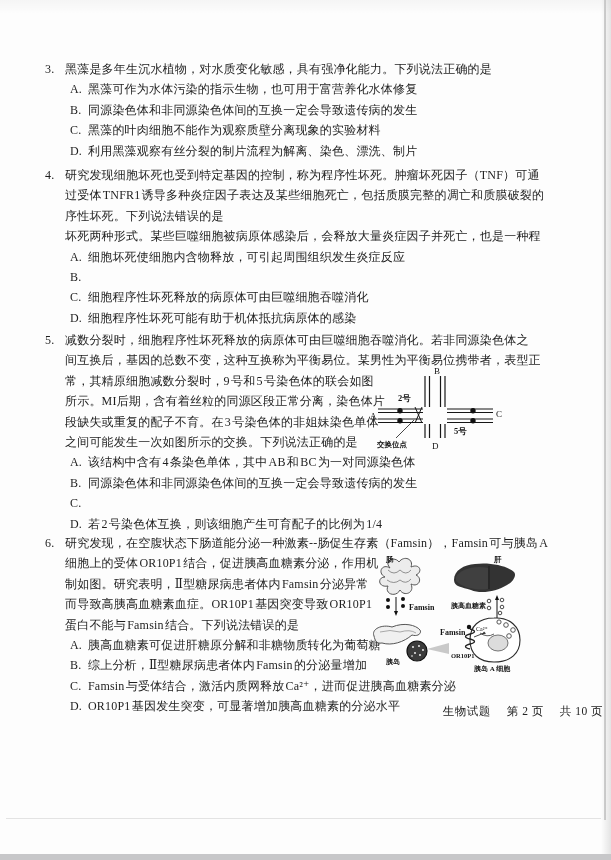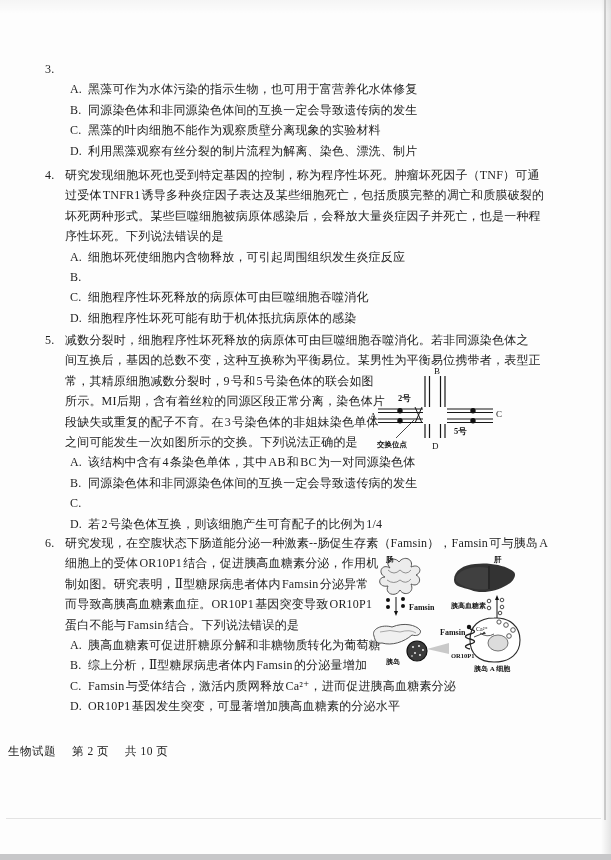--- a/index.html
+++ b/index.html
@@ -26,47 +26,48 @@
   .qnum { position:absolute; left:45px; }
   .stem-first, .cont { padding-left:65px; }
   .opt { padding-left:88px; }
   .opt-label { position:absolute; left:70px; }
 
   .figure { position:absolute; }
   .fig-q5 { left:370px; top:367px; }
   .fig-q6 { left:368px; top:550px; }
   .figure svg text { font-family:"Liberation Serif","DejaVu Serif",serif; }
 
-  .footer { position:absolute; left:0; right:0; top:744px; text-align:left;
+  .footer { position:absolute; left:0; right:0; top:704px; text-align:right;
     font-size:11.5px; letter-spacing:0.5px; color:#222; }
   .footer span { margin:0 8px; }
 </style>
 </head>
 <body>
 
 <div class="page">
 
   <section class="question q3">
     <div class="line stem-first">
       <span class="qnum">3.</span>
+      <span>黑藻是多年生沉水植物，对水质变化敏感，具有强净化能力。下列说法正确的是</span>
     </div>
     <div class="line opt"><span class="opt-label">A.</span><span>黑藻可作为水体污染的指示生物，也可用于富营养化水体修复</span></div>
     <div class="line opt"><span class="opt-label">B.</span><span>同源染色体和非同源染色体间的互换一定会导致遗传病的发生</span></div>
     <div class="line opt"><span class="opt-label">C.</span><span>黑藻的叶肉细胞不能作为观察质壁分离现象的实验材料</span></div>
     <div class="line opt"><span class="opt-label">D.</span><span>利用黑藻观察有丝分裂的制片流程为解离、染色、漂洗、制片</span></div>
   </section>
 
   <section class="question q4">
     <div class="line stem-first">
       <span class="qnum">4.</span>
       <span>研究发现细胞坏死也受到特定基因的控制，称为程序性坏死。肿瘤坏死因子（TNF）可通</span>
     </div>
     <div class="line cont">过受体 TNFR1 诱导多种炎症因子表达及某些细胞死亡，包括质膜完整的凋亡和质膜破裂的</div>
+    <div class="line cont">序性坏死。下列说法错误的是</div>
     <div class="line cont">坏死两种形式。某些巨噬细胞被病原体感染后，会释放大量炎症因子并死亡，也是一种程</div>
-    <div class="line cont">序性坏死。下列说法错误的是</div>
     <div class="line opt"><span class="opt-label">A.</span><span>细胞坏死使细胞内含物释放，可引起周围组织发生炎症反应</span></div>
     <div class="line opt"><span class="opt-label">B.</span></div>
     <div class="line opt"><span class="opt-label">C.</span><span>细胞程序性坏死释放的病原体可由巨噬细胞吞噬消化</span></div>
     <div class="line opt"><span class="opt-label">D.</span><span>细胞程序性坏死可能有助于机体抵抗病原体的感染</span></div>
   </section>
 
   <section class="question q5">
     <div class="line stem-first">
       <span class="qnum">5.</span>
       <span>减数分裂时，细胞程序性坏死释放的病原体可由巨噬细胞吞噬消化。若非同源染色体之</span>

